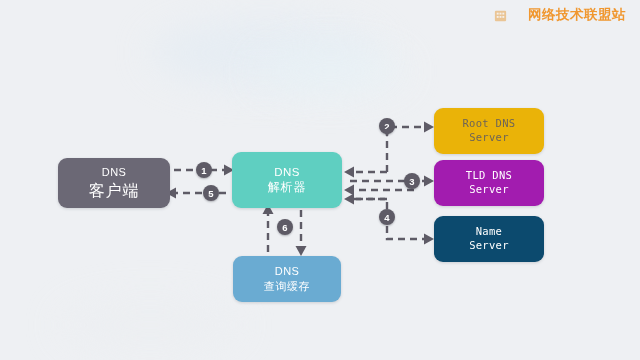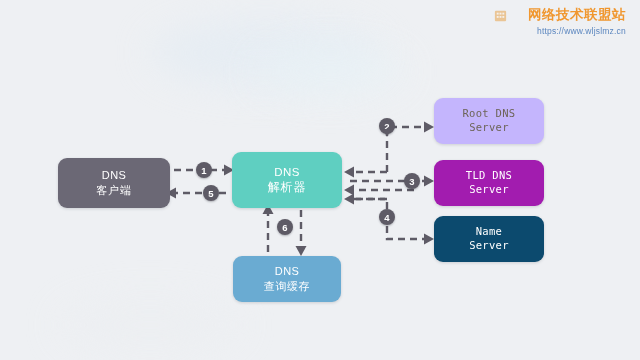--- a/index.html
+++ b/index.html
@@ -50,42 +50,42 @@
     box-shadow:0 1px 3px rgba(40,45,60,.17);
     box-sizing:border-box;
   }
   .node .l1,.node .l2{display:block;line-height:1.32;}
 
   .node-client{
     left:58px;top:158px;width:112px;height:50px;
     background:#6b6875;
   }
   .node-client .l1{font-size:11px;letter-spacing:.4px;}
-  .node-client .l2{font-size:11px;letter-spacing:.8px;}
+  .node-client .l2{font-size:16px;letter-spacing:.8px;}
 
   .node-resolver{
     left:232px;top:152px;width:110px;height:56px;
     background:#5fcfc1;
   }
   .node-resolver .l1{font-size:11.5px;letter-spacing:.4px;}
   .node-resolver .l2{font-size:12px;letter-spacing:.8px;}
 
   .node-cache{
     left:233px;top:256px;width:108px;height:46px;
     background:#6aabd2;
   }
   .node-cache .l1{font-size:11px;letter-spacing:.4px;}
   .node-cache .l2{font-size:11px;letter-spacing:.6px;text-align:right;}
 
   .node-srv{
     left:434px;width:110px;height:46px;
     font-family:"DejaVu Sans Mono","Liberation Mono",monospace;
   }
   .node-srv .l1,.node-srv .l2{font-size:10.5px;letter-spacing:.3px;}
-  .node-root{top:98px;background:#c4b5fd;color:#6d6458;}
+  .node-root{top:108px;background:#eab308;color:#6d6458;}
   .node-tld{top:160px;background:#a21caf;}
   .node-name{top:216px;background:#0c4a6e;}
 
   
   .badge{
     position:absolute;width:16px;height:16px;border-radius:50%;
     background:#5e5b66;color:#fff;
     font-size:9.5px;font-weight:bold;
     display:flex;align-items:center;justify-content:center;
     box-shadow:0 1px 2px rgba(30,33,42,.3);
@@ -191,17 +191,16 @@
         <rect x="2" y="3" width="12" height="11" rx="1" fill="#e8a34a"></rect>
         <rect x="4" y="5" width="2" height="2" fill="#fff" opacity=".85"></rect>
         <rect x="7" y="5" width="2" height="2" fill="#fff" opacity=".85"></rect>
         <rect x="10" y="5" width="2" height="2" fill="#fff" opacity=".85"></rect>
         <rect x="4" y="8.5" width="2" height="2" fill="#fff" opacity=".85"></rect>
         <rect x="7" y="8.5" width="2" height="2" fill="#fff" opacity=".85"></rect>
         <rect x="10" y="8.5" width="2" height="2" fill="#fff" opacity=".85"></rect>
       </svg>
       <div class="brand-title">网络技术联盟站</div>
     </div>
-    <div class="brand-url">https://www.wljslmz.cn</div>
   </div>
 
 
 </div>
 
 </body></html>

